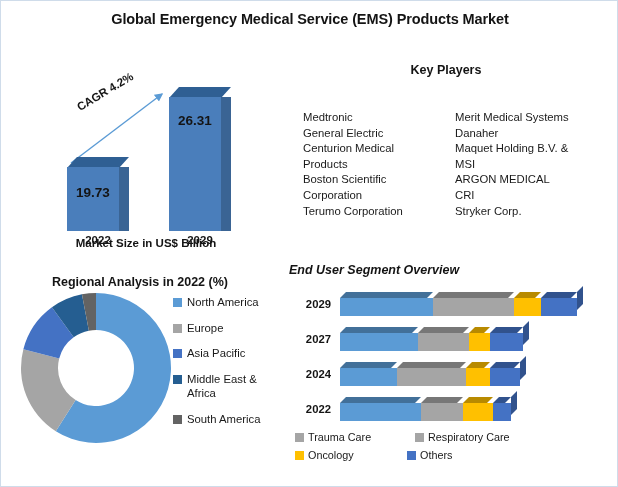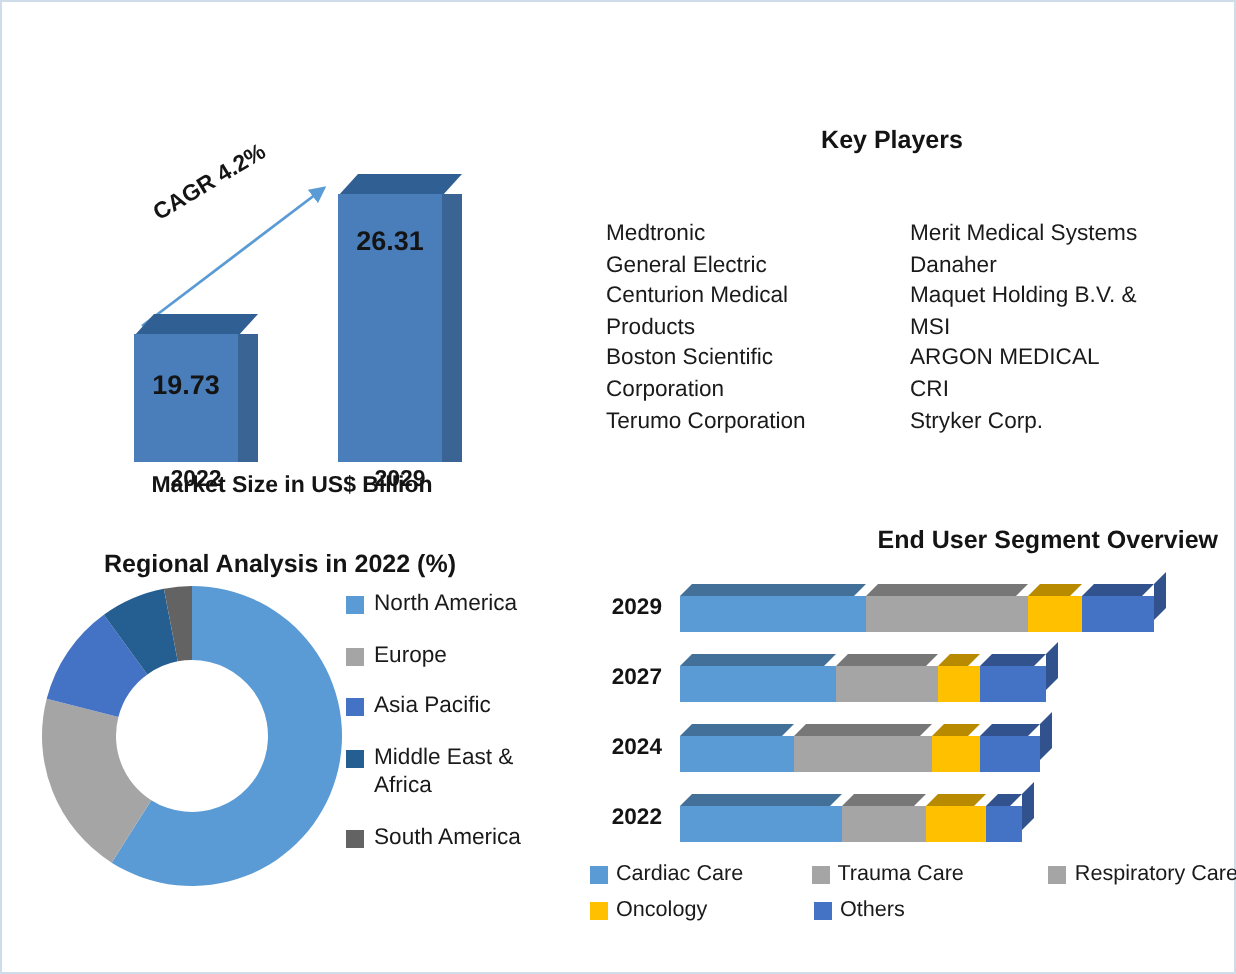--- a/index.html
+++ b/index.html
@@ -106,21 +106,21 @@
 
   #donut-legend { position: absolute; left: 172px; top: 32px; width: 118px; }
   .dl-row { display: flex; align-items: flex-start; margin-bottom: 11px; }
   .dl-sw { width: 9px; height: 9px; flex: 0 0 9px; margin-top: 3px; margin-right: 5px; }
   .dl-txt { font-size: 11.3px; color: #1a1a1a; line-height: 14.5px; }
 
   
   #stack-sec { position: absolute; left: 288px; top: 262px; width: 330px; height: 225px; }
   .st-title {
     position: absolute; top: 0; left: 0; width: 320px;
-    text-align: right; font-size: 12.5px; font-weight: bold; color: #141414;
+    text-align: left; font-size: 12.5px; font-weight: bold; color: #141414; font-style: italic;
   }
   .st-rows { position: absolute; left: 0; top: 24px; width: 330px; }
   .st-row { position: relative; height: 35px; }
   .st-year {
     position: absolute; left: 2px; top: 11px; width: 40px;
     text-align: right; font-size: 11.3px; font-weight: bold; color: #141414;
   }
   .st-bar { position: absolute; left: 51px; top: 5px; height: 24px; }
   .st-seg { position: absolute; top: 6px; height: 18px; }
   .st-seg .sface { position: absolute; inset: 0; }
@@ -138,20 +138,22 @@
   .sl-row { display: flex; margin-bottom: 6px; padding-left: 6px; }
   .sl-item { display: flex; align-items: center; }
   .sl-sw { width: 9px; height: 9px; flex: 0 0 9px; margin-right: 4px; }
   .sl-txt { font-size: 10.8px; color: #1a1a1a; white-space: nowrap; }
 </style>
 </head>
 <body>
 
 <div id="page">
 
+  <div class="title">Global Emergency Medical Service
+(EMS) Products Market</div>
 
   <div id="col-chart">
 
     <svg id="cagr-svg">
       <defs>
         <marker id="ah" markerWidth="7" markerHeight="7" refX="5" refY="3" orient="auto">
           <path d="M0,0 L6,3 L0,6 z" fill="#5b9bd5"></path>
         </marker>
       </defs>
       <line x1="52" y1="92" x2="143" y2="23" stroke="#5b9bd5" stroke-width="1.4" marker-end="url(#ah)"></line>
@@ -338,24 +340,20 @@
               <div class="sface" style="background: rgb(68, 114, 196);"></div>
             </div>
             <div class="st-cap" style="left: 171px;">
               <div class="cside" style="background: rgb(49, 82, 141);"></div>
             </div>
           </div>
         </div>
       </div>
     <div id="st-legend">
         <div class="sl-row">
-          <div class="sl-item" style="width: 112px;">
-            <span class="sl-sw" style="background: rgb(91, 155, 213);"></span>
-            <span class="sl-txt">Cardiac Care</span>
-          </div>
           <div class="sl-item" style="width: 120px;">
             <span class="sl-sw" style="background: rgb(165, 165, 165);"></span>
             <span class="sl-txt">Trauma Care</span>
           </div>
           <div class="sl-item" style="width: auto;">
             <span class="sl-sw" style="background: rgb(165, 165, 165);"></span>
             <span class="sl-txt">Respiratory Care</span>
           </div>
         </div>
         <div class="sl-row">

